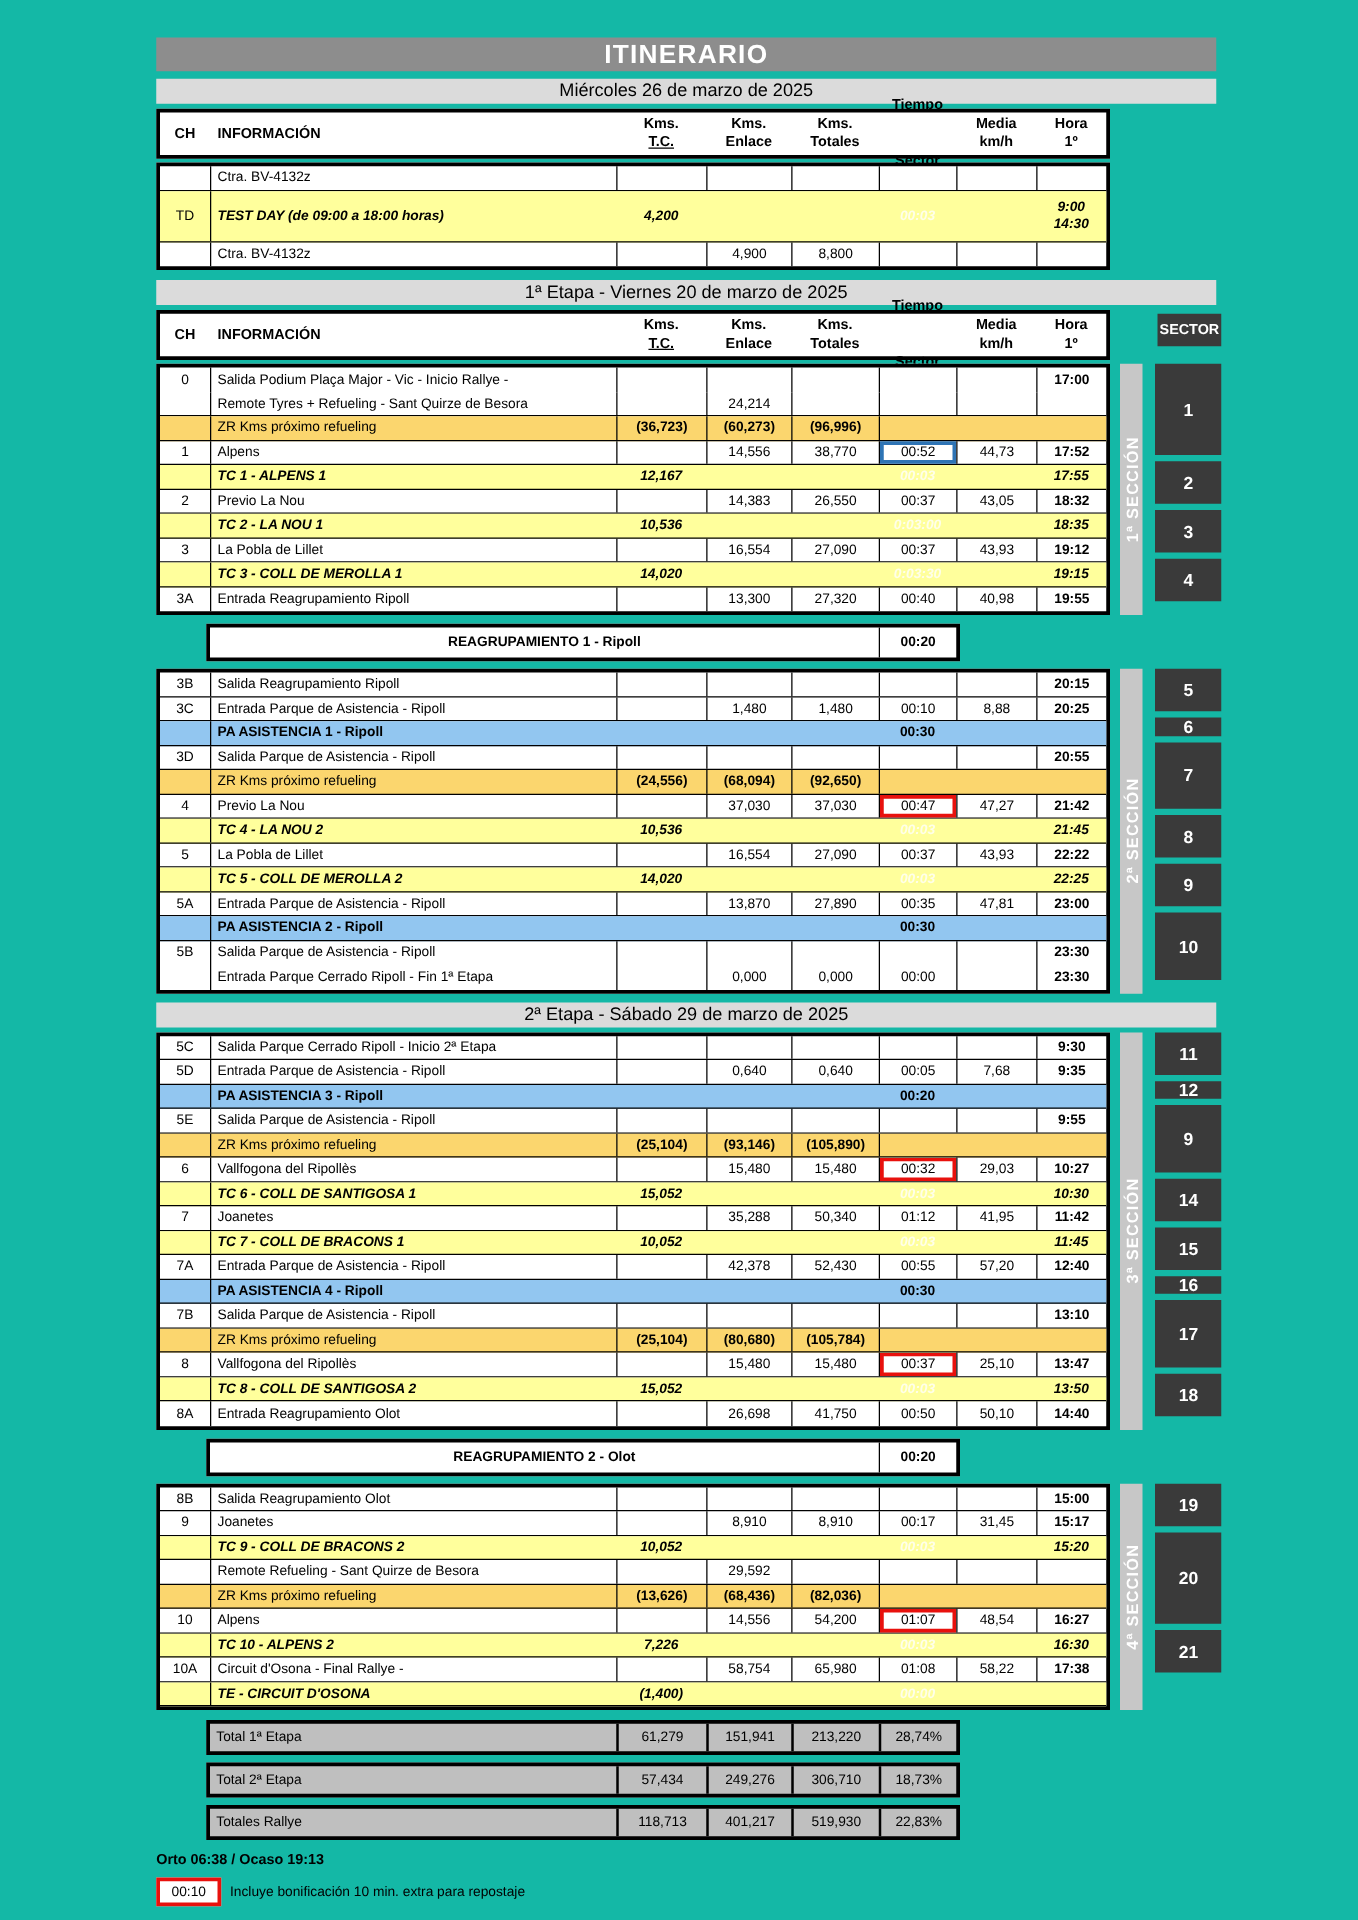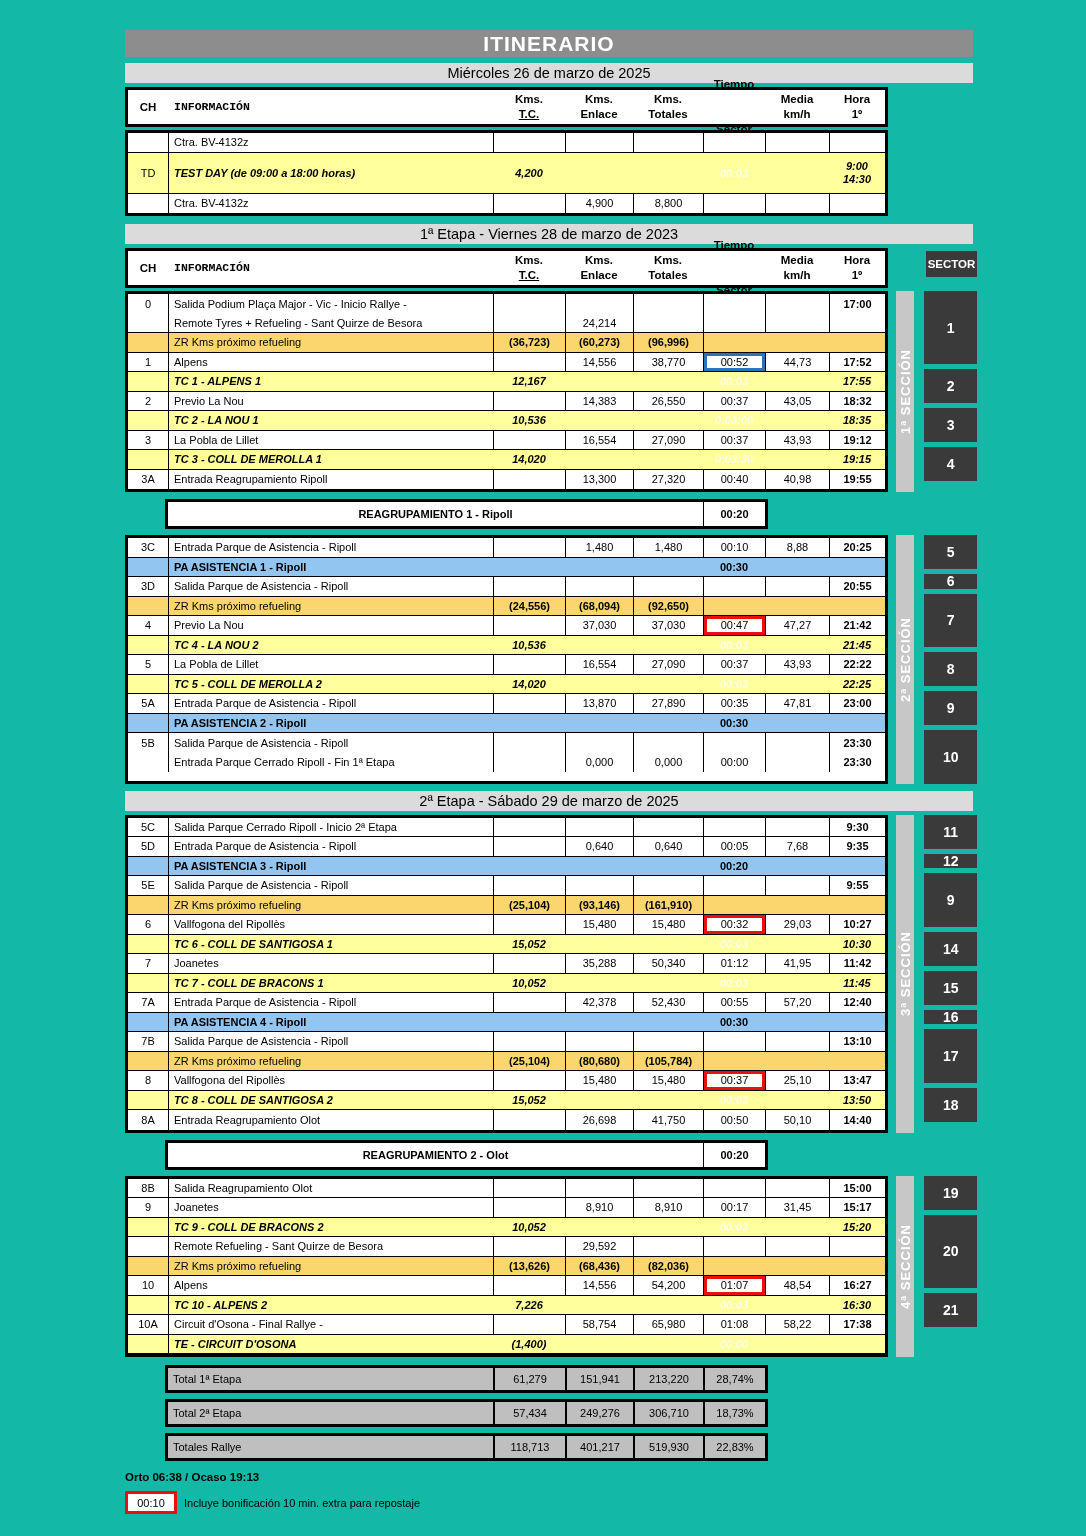--- a/index.html
+++ b/index.html
@@ -11,21 +11,21 @@
              font-size:21px;line-height:27px;text-align:center;letter-spacing:1px;}
   .bar-date{width:848px;height:20px;background:var(--bar-gray);font-size:14.5px;line-height:20px;
             text-align:center;margin-top:6px;}
   #bar-etapa1{margin-top:8px;} #bar-etapa2{margin-top:7px;}
 
   
   .hwrap{display:flex;margin-top:4px;align-items:flex-start;}
   .htable{width:757px;border:3px solid #000;display:flex;height:34px;box-sizing:content-box;background:#fff;}
   .hcell{display:flex;flex-direction:column;justify-content:center;align-items:center;
          font-weight:bold;font-size:11.5px;line-height:1.3;box-sizing:border-box;}
-  .hcell.info{align-items:flex-start;padding-left:6px;font-family:Liberation Mono, monospace;}
+  .hcell.info{align-items:flex-start;padding-left:6px;}
   .hcell .ul{text-decoration:underline;}
   .sector-head{width:57px;height:26px;margin-left:38px;margin-top:3px;background:var(--sector-dark);
                color:#fff;font-weight:bold;font-size:11.5px;display:flex;align-items:center;justify-content:center;}
 
   
   .block{display:flex;margin-top:3px;align-items:stretch;}
   .reagr + .block{margin-top:6px;}
   #s-etapa2 > .block:first-child{margin-top:4px;}
   .tbl{width:757px;border:3px solid #000;background:#fff;box-sizing:content-box;margin-top:3px;}
   .block .tbl{margin-top:0;}
@@ -145,21 +145,21 @@
             <div class="c info bl">Ctra. BV-4132z</div>
             <div class="c tc bl"></div>
             <div class="c enl bl">4,900</div>
             <div class="c tot bl">8,800</div>
             <div class="c tie bl"></div>
             <div class="c med bl"></div>
             <div class="c hor bl b"></div>
           </div>
         </div>
       </div>
-    <div class="bar-date" id="bar-etapa1">1ª Etapa - Viernes 28 de marzo de 2023</div>
+    <div class="bar-date" id="bar-etapa1">1ª Etapa - Viernes 20 de marzo de 2025</div>
     <div id="s-etapa1">
         <div class="hwrap">
           <div class="htable">
             <div class="hcell ch">
               <span>CH</span>
             </div>
             <div class="hcell info">
               <span>INFORMACIÓN</span>
             </div>
             <div class="hcell tc">
@@ -301,20 +301,30 @@
             <div class="sbox" style="height: 34px;">3</div>
             <div class="sbox" style="height: 34px;">4</div>
           </div>
         </div>
         <div class="reagr">
           <div class="lab">REAGRUPAMIENTO 1 - Ripoll</div>
           <div class="tval">00:20</div>
         </div>
         <div class="block">
           <div class="tbl">
+            <div class="row r-normal">
+              <div class="c ch">3B</div>
+              <div class="c info bl">Salida Reagrupamiento Ripoll</div>
+              <div class="c tc bl"></div>
+              <div class="c enl bl"></div>
+              <div class="c tot bl"></div>
+              <div class="c tie bl"></div>
+              <div class="c med bl"></div>
+              <div class="c hor bl b">20:15</div>
+            </div>
             <div class="row r-normal">
               <div class="c ch">3C</div>
               <div class="c info bl">Entrada Parque de Asistencia - Ripoll</div>
               <div class="c tc bl"></div>
               <div class="c enl bl">1,480</div>
               <div class="c tot bl">1,480</div>
               <div class="c tie bl">00:10</div>
               <div class="c med bl">8,88</div>
               <div class="c hor bl b">20:25</div>
             </div>
@@ -484,21 +494,21 @@
               <div class="c tot bl"></div>
               <div class="c tie bl"></div>
               <div class="c med bl"></div>
               <div class="c hor bl b">9:55</div>
             </div>
             <div class="row r-zr">
               <div class="c ch"></div>
               <div class="c info bl">ZR Kms próximo refueling</div>
               <div class="c tc bl b">(25,104)</div>
               <div class="c enl bl b">(93,146)</div>
-              <div class="c tot bl b">(161,910)</div>
+              <div class="c tot bl b">(105,890)</div>
               <div class="c tie bl"></div>
               <div class="c med"></div>
               <div class="c hor"></div>
             </div>
             <div class="row r-normal">
               <div class="c ch">6</div>
               <div class="c info bl">Vallfogona del Ripollès</div>
               <div class="c tc bl"></div>
               <div class="c enl bl">15,480</div>
               <div class="c tot bl">15,480</div>

